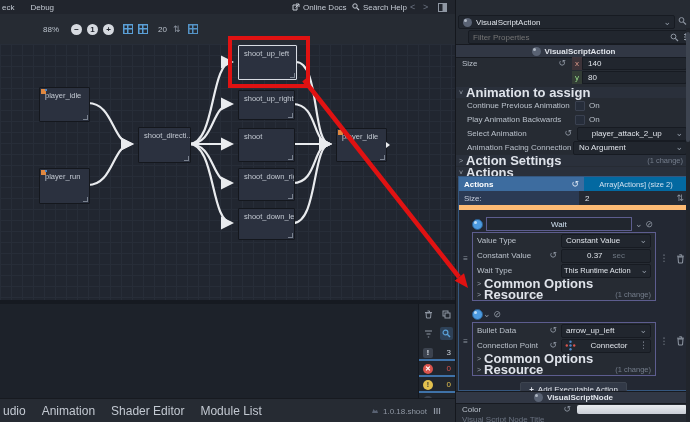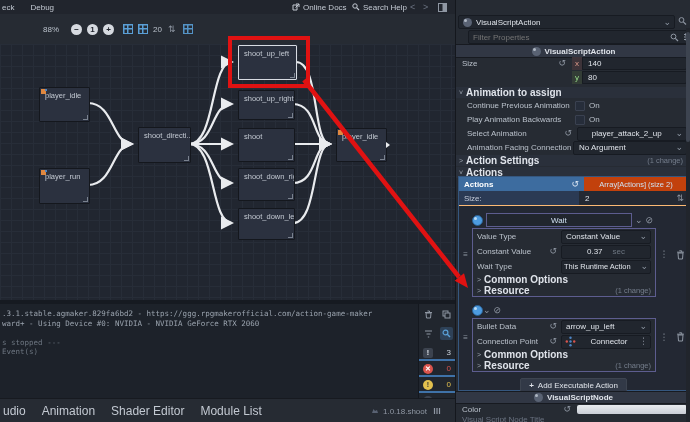--- a/index.html
+++ b/index.html
@@ -49,21 +49,21 @@
   
   #bottombar{left:0;top:398px;width:455px;height:24px;background:#262b33;border-top:1px solid #171a20;}
   .btab{color:#c3c9d2;font-size:12px;margin-right:16px;}
   
   #inspector{left:455px;top:0;width:235px;height:422px;background:#262b33;border-left:1px solid #14171d;}
   .insp-row{position:absolute;left:0;width:231px;display:flex;align-items:center;}
   .field{background:#21262e;border:1px solid #171b22;border-radius:2px;display:flex;align-items:center;}
   .val{color:#dfe3e9;font-size:8px;}
   .sect{background:#313744;display:flex;align-items:center;justify-content:center;color:#dfe3ea;
     font-weight:bold;font-size:8px;border-top:1px solid #171a20;border-bottom:1px solid #171a20;}
-  .grp{color:#dfe3ea;font-weight:bold;font-size:10px;}
+  .grp{color:#dfe3ea;font-weight:bold;font-size:13px;}
   .chg{color:#747d8b;font-size:7.5px;}
   .caret{color:#9aa2ad;font-size:7px;margin-right:3px;}
   .chk{width:8px;height:8px;background:#262d3a;border:1px solid #3a4150;border-radius:1px;margin-right:4px;}
   .res-circle{width:9px;height:9px;border-radius:50%;background:#4d9be0;border:1px solid #2a5f91;
     position:relative;flex:none;}
   .res-circle:after{content:"";position:absolute;left:1px;top:1px;width:3px;height:3px;border-radius:50%;background:#bcdcf5;}
   .gray-circle{width:9px;height:9px;border-radius:50%;background:#596273;flex:none;position:relative;}
   .gray-circle:after{content:"";position:absolute;left:1px;top:1px;width:3px;height:3px;border-radius:50%;background:#aeb6c2;}
   .xy-badge{width:10px;height:13px;display:flex;align-items:center;justify-content:center;font-size:8px;flex:none;}
   .arr{position:absolute;left:2px;top:176px;width:229px;height:213px;border:1px solid #35577f;background:#232833;}
@@ -124,21 +124,21 @@
     <span class="ico" style="position:absolute;left:678px">↻</span>
   </div>
 
   <div id="gtoolbar" class="abs flex">
     <span style="margin-left:43px;color:#b9c0ca">88%</span>
     <span class="circle-btn" style="margin-left:12px">−</span>
     <span class="circle-btn">1</span>
     <span class="circle-btn">+</span>
     <span class="grid-ico" style="margin-left:4px"></span>
     <span class="grid-ico"></span>
-    <span style="color:#b9c0ca">20</span>
+    <span style="margin-left:5px;color:#b9c0ca">20</span>
     <span class="ico" style="margin-left:6px">⇅</span>
     <span class="grid-ico" style="margin-left:8px;opacity:.9"></span>
   </div>
 
   <div id="gcanvas" class="abs">
     <svg class="abs" style="left:0;top:0" width="455" height="256">
       <defs>
         <marker id="arw" markerWidth="6" markerHeight="6" refX="5" refY="3" orient="auto">
           <path d="M0,0 L6,3 L0,6 z" fill="#e9ebee"></path>
         </marker>
@@ -195,27 +195,20 @@
     </div>
     <div class="gnode" style="left:336px;top:84px;width:49px;height:32px">
       <span class="nicon"></span>
       <span class="nlabel">player_idle</span>
       <span class="nout"></span>
       <span class="ncorner"></span>
     </div>
   </div>
 
   <div id="console" class="abs">
-    <div style="padding:5px 0 0 2px">
-      <div class="con-line">.3.1.stable.agmaker.829fa6bd2 - https://ggg.rpgmakerofficial.com/action-game-maker</div>
-      <div class="con-line">ward+ - Using Device #0: NVIDIA - NVIDIA GeForce RTX 2060</div>
-      <div class="con-line">&nbsp;</div>
-      <div class="con-line dim">s stopped ---</div>
-      <div class="con-line dim">Event(s)</div>
-    </div>
     <div id="con-icons">
       <div class="flex" style="justify-content:space-around;padding-top:4px">
         <span class="con-btn">
           <svg width="9" height="9" viewBox="0 0 9 9">
               <path d="M2 3h5l-0.5 5h-4z M1 2.5h7 M3.5 1h2v1.5" stroke="#8f97a3" fill="none"></path>
             </svg>
         </span>
         <span class="con-btn">
           <svg width="9" height="9" viewBox="0 0 9 9">
               <rect x="1" y="1" width="5" height="5" fill="none" stroke="#8f97a3"></rect>
@@ -361,26 +354,26 @@
       <span class="grp">Actions</span>
     </div>
 
     <div class="arr">
 
       <div class="flex" style="height:14px">
         <span class="flex" style="width:115px;height:14px;background:#3d6c9f;padding:0 5px">
           <span style="color:#fff;font-weight:bold;flex:1">Actions</span>
           <span class="ico" style="color:#dfe9f5">↺</span>
         </span>
-        <span class="flex" style="flex:1;height:14px;background:#c2410c;justify-content:center">
+        <span class="flex" style="flex:1;height:14px;background:#0369a1;justify-content:center">
           <span style="color:#cfe0f0;font-size:7.5px">Array[Actions] (size 2)</span>
         </span>
       </div>
 
-      <div class="flex" style="height:14px;border-bottom:1px solid #fdba74">
+      <div class="flex" style="height:14px;border-bottom:5px solid #fdba74">
         <span class="flex" style="width:115px;height:14px;background:#2b3a54;padding-left:5px;color:#c6cddb">Size:</span>
         <span class="flex" style="flex:1;height:14px;background:#242933;padding-left:6px">
           <span class="val" style="flex:1">2</span>
           <span class="ico" style="margin-right:4px">⇅</span>
         </span>
       </div>
 
       <div class="flex" style="margin-top:6px;align-items:stretch">
         <span class="item-handle">≡</span>
         <div style="flex:1">

